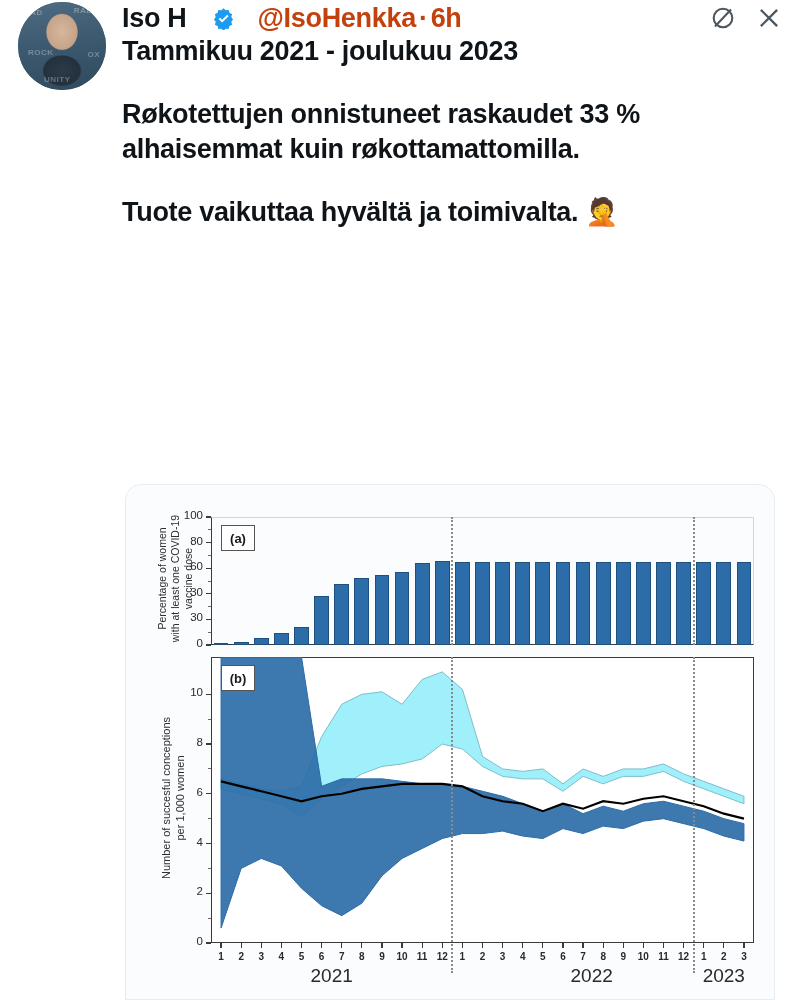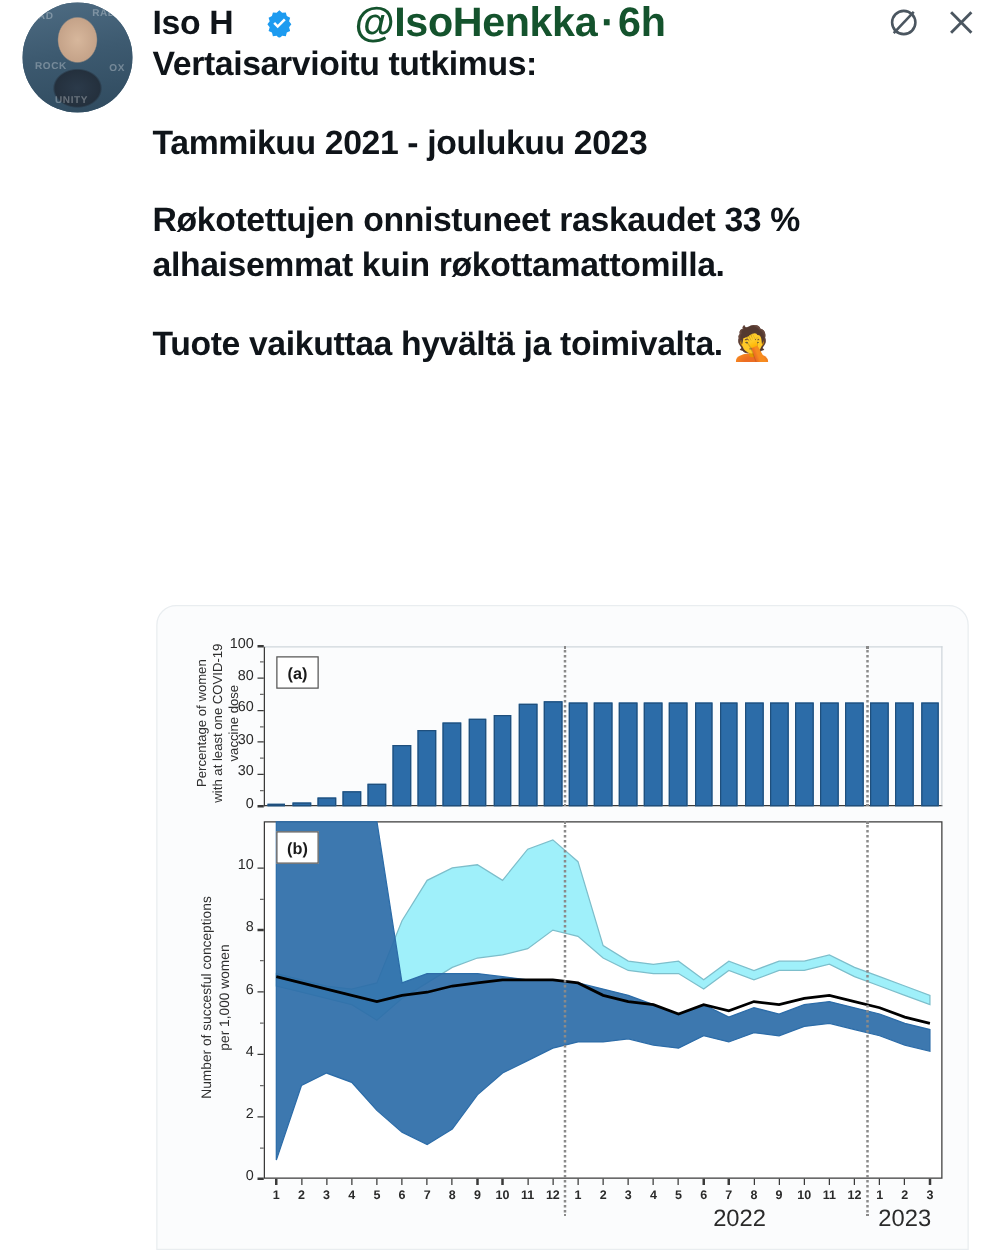--- a/index.html
+++ b/index.html
@@ -47,22 +47,22 @@
     height: 36px;
   }
   #display-name {
     font-size: 27px; font-weight: bold; color: #0f1419;
     letter-spacing: -0.3px;
   }
   #verified-badge {
     width: 23px; height: 23px; margin: 0 7px 0 9px; flex: 0 0 auto;
   }
   #handle-time {
-    font-size: 33px; font-weight: bold; color: #14532d;
-    letter-spacing: -0.3px; white-space: nowrap; margin-left: 26px;
+    font-size: 27px; font-weight: bold; color: #c2410c;
+    letter-spacing: -0.3px; white-space: nowrap;
   }
   #handle-time .dot { padding: 0 3px; }
 
   #header-actions {
     position: absolute; right: 18px; top: 0px;
     display: flex; align-items: center; gap: 20px; height: 36px;
   }
   #header-actions .hicon { width: 26px; height: 26px; cursor: pointer; }
 
   
@@ -167,23 +167,20 @@
     <span class="hicon">
       <svg viewBox="0 0 24 24" width="26" height="26" aria-hidden="true">
         <line x1="4.5" y1="4.5" x2="19.5" y2="19.5" stroke="#4b5660" stroke-width="2.1"></line>
         <line x1="19.5" y1="4.5" x2="4.5" y2="19.5" stroke="#4b5660" stroke-width="2.1"></line>
       </svg>
     </span>
   </div>
 </div>
 
 <div id="tweet-body">
-    <div class="para">
-      <span class="line">Vertaisarvioitu tutkimus:</span>
-    </div>
     <div class="para">
       <span class="line">Tammikuu 2021 - joulukuu 2023</span>
     </div>
     <div class="para">
       <span class="line">Røkotettujen onnistuneet raskaudet 33 %</span>
       <span class="line">alhaisemmat kuin røkottamattomilla.</span>
     </div>
     <div class="para">
       <span class="line">Tuote vaikuttaa hyvältä ja toimivalta. 🤦</span>
     </div>
@@ -322,16 +319,17 @@
       <div style="position: absolute; left: 536.9px; top: 458px; width: 1.2px; height: 5px; background: rgb(58, 58, 58);"></div>
       <div class="xm" style="left: 528.5px; top: 466px;">11</div>
       <div style="position: absolute; left: 557.011px; top: 458px; width: 1.2px; height: 5px; background: rgb(58, 58, 58);"></div>
       <div class="xm" style="left: 548.611px; top: 466px;">12</div>
       <div style="position: absolute; left: 577.122px; top: 458px; width: 1.2px; height: 5px; background: rgb(58, 58, 58);"></div>
       <div class="xm" style="left: 568.722px; top: 466px;">1</div>
       <div style="position: absolute; left: 597.233px; top: 458px; width: 1.2px; height: 5px; background: rgb(58, 58, 58);"></div>
       <div class="xm" style="left: 588.833px; top: 466px;">2</div>
       <div style="position: absolute; left: 617.344px; top: 458px; width: 1.2px; height: 5px; background: rgb(58, 58, 58);"></div>
       <div class="xm" style="left: 608.944px; top: 466px;">3</div>
+      <div class="xy" style="left: 85px; width: 241.333px; top: 480px;">2021</div>
       <div class="xy" style="left: 345px; width: 241.333px; top: 480px;">2022</div>
       <div class="xy" style="left: 567.667px; width: 60.3333px; top: 480px;">2023</div>
     </div>
 </div>
 
 </body></html>

